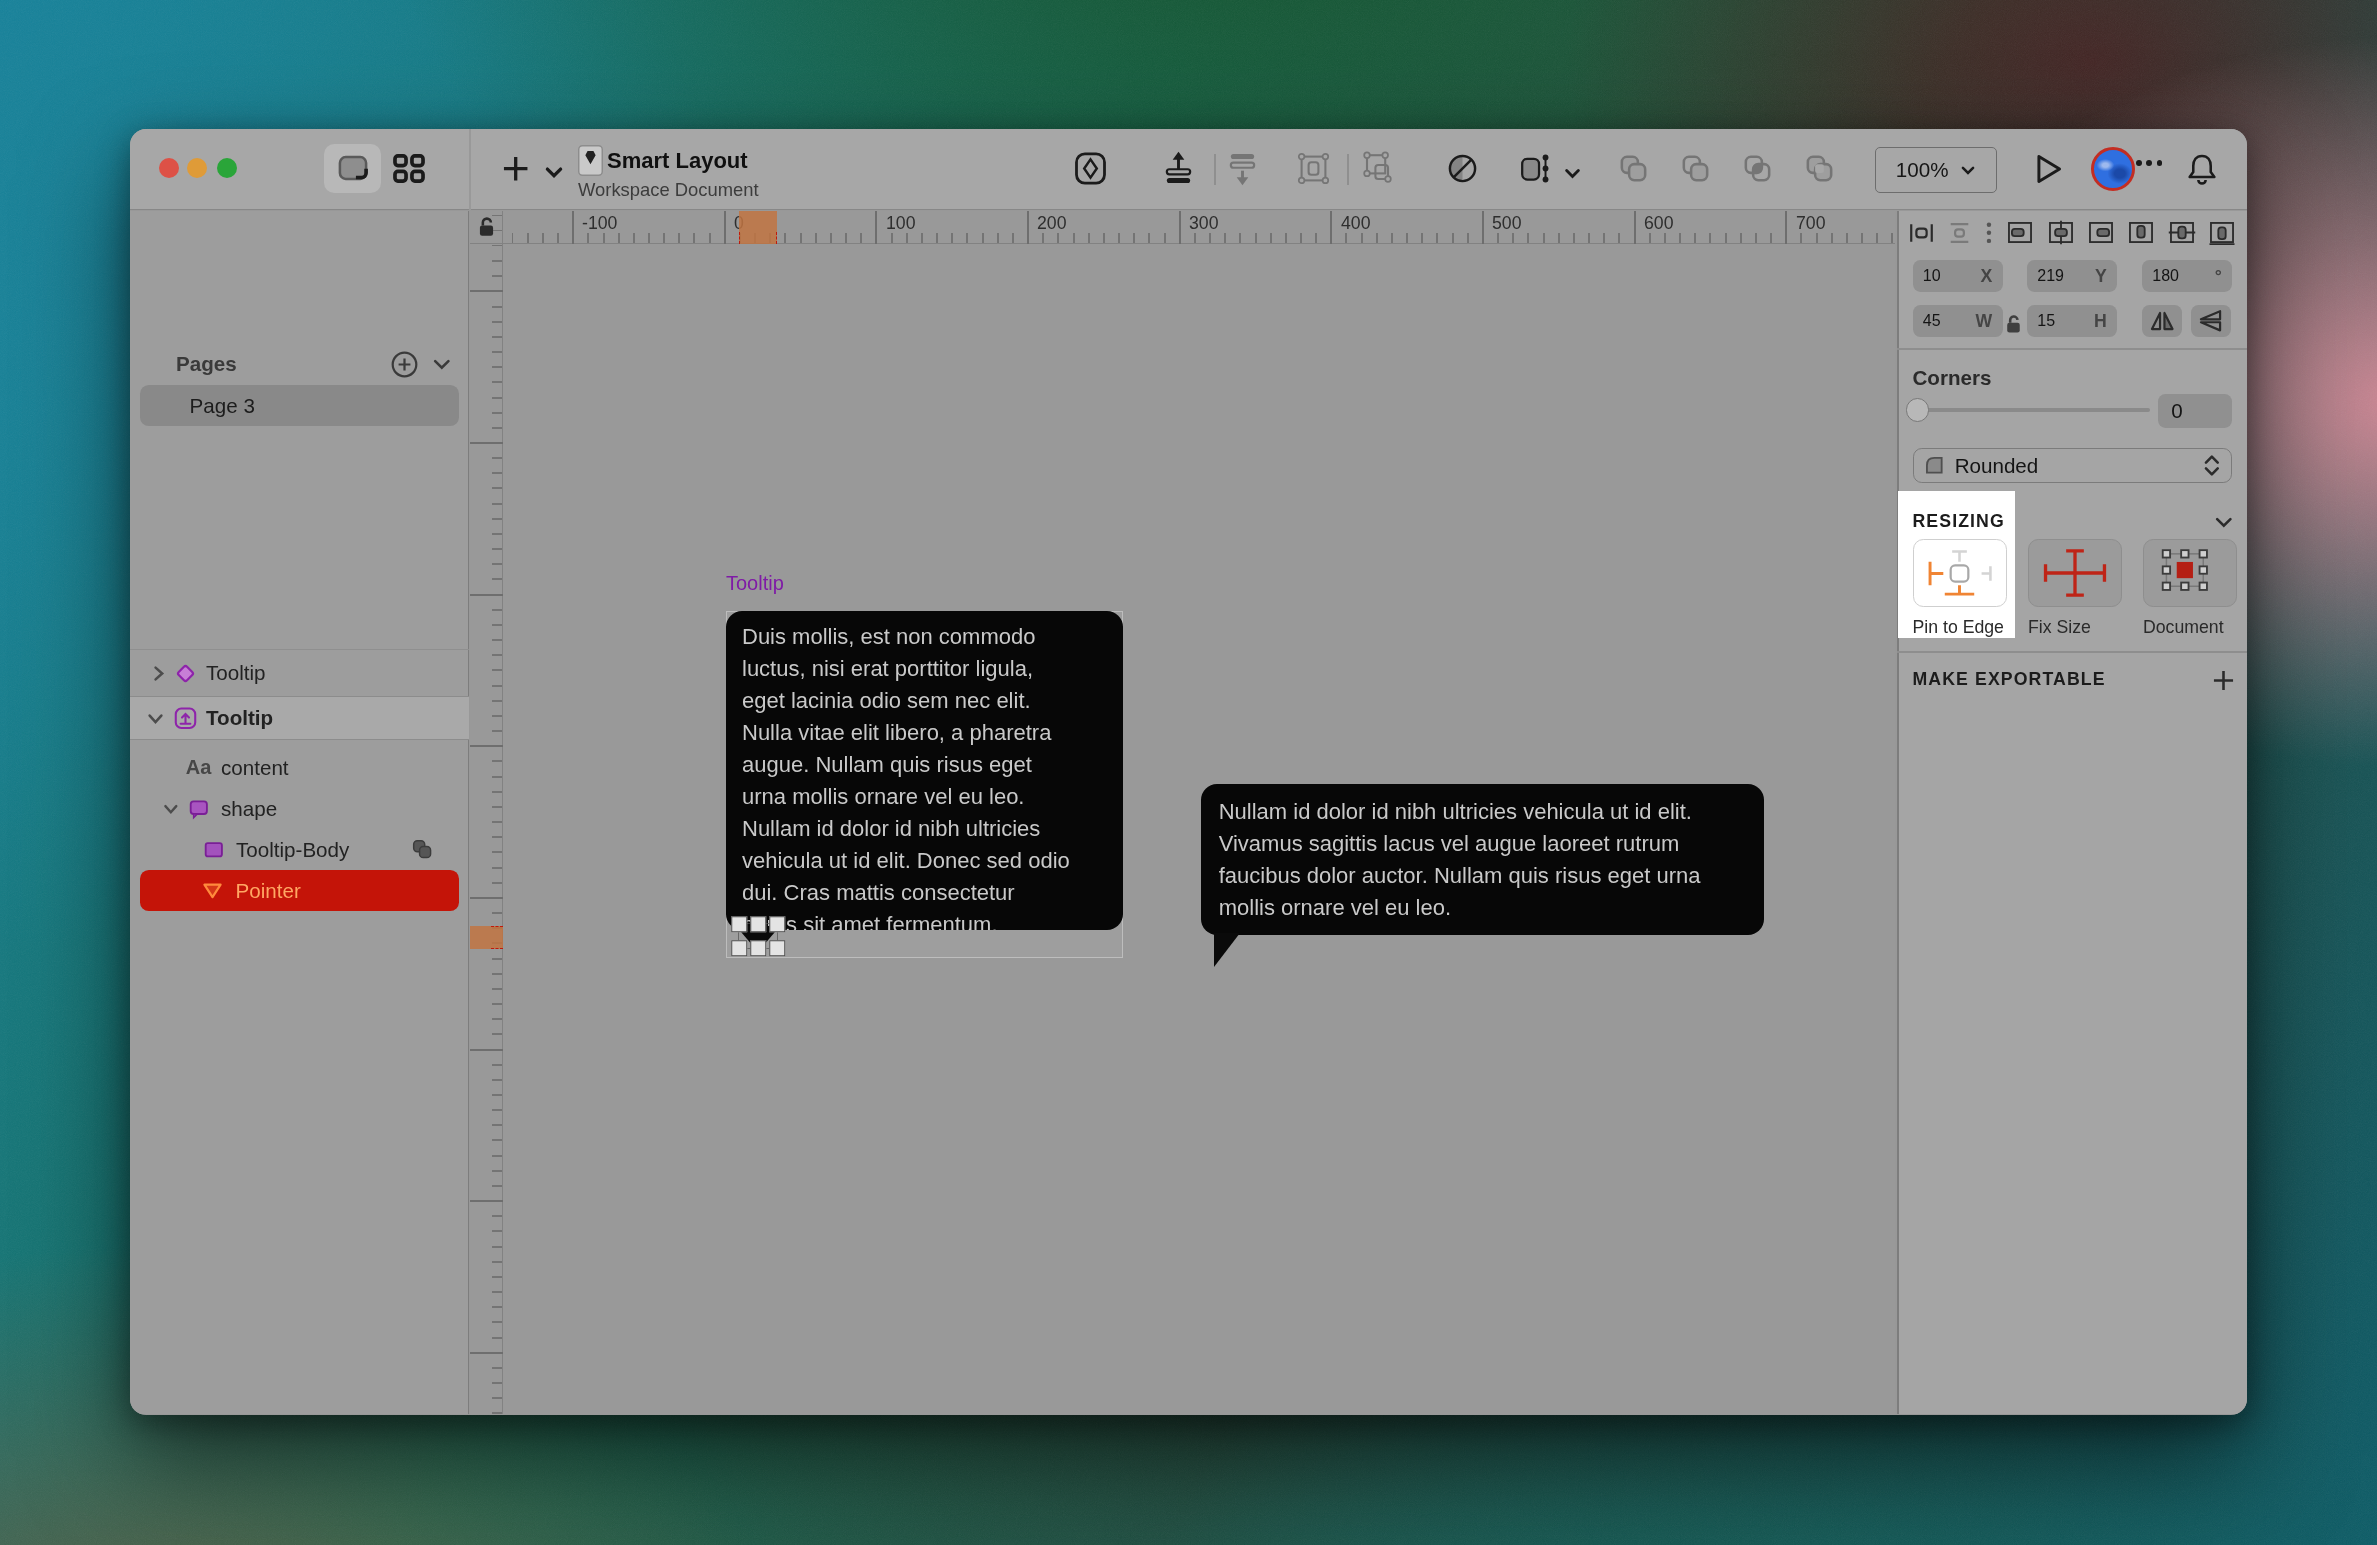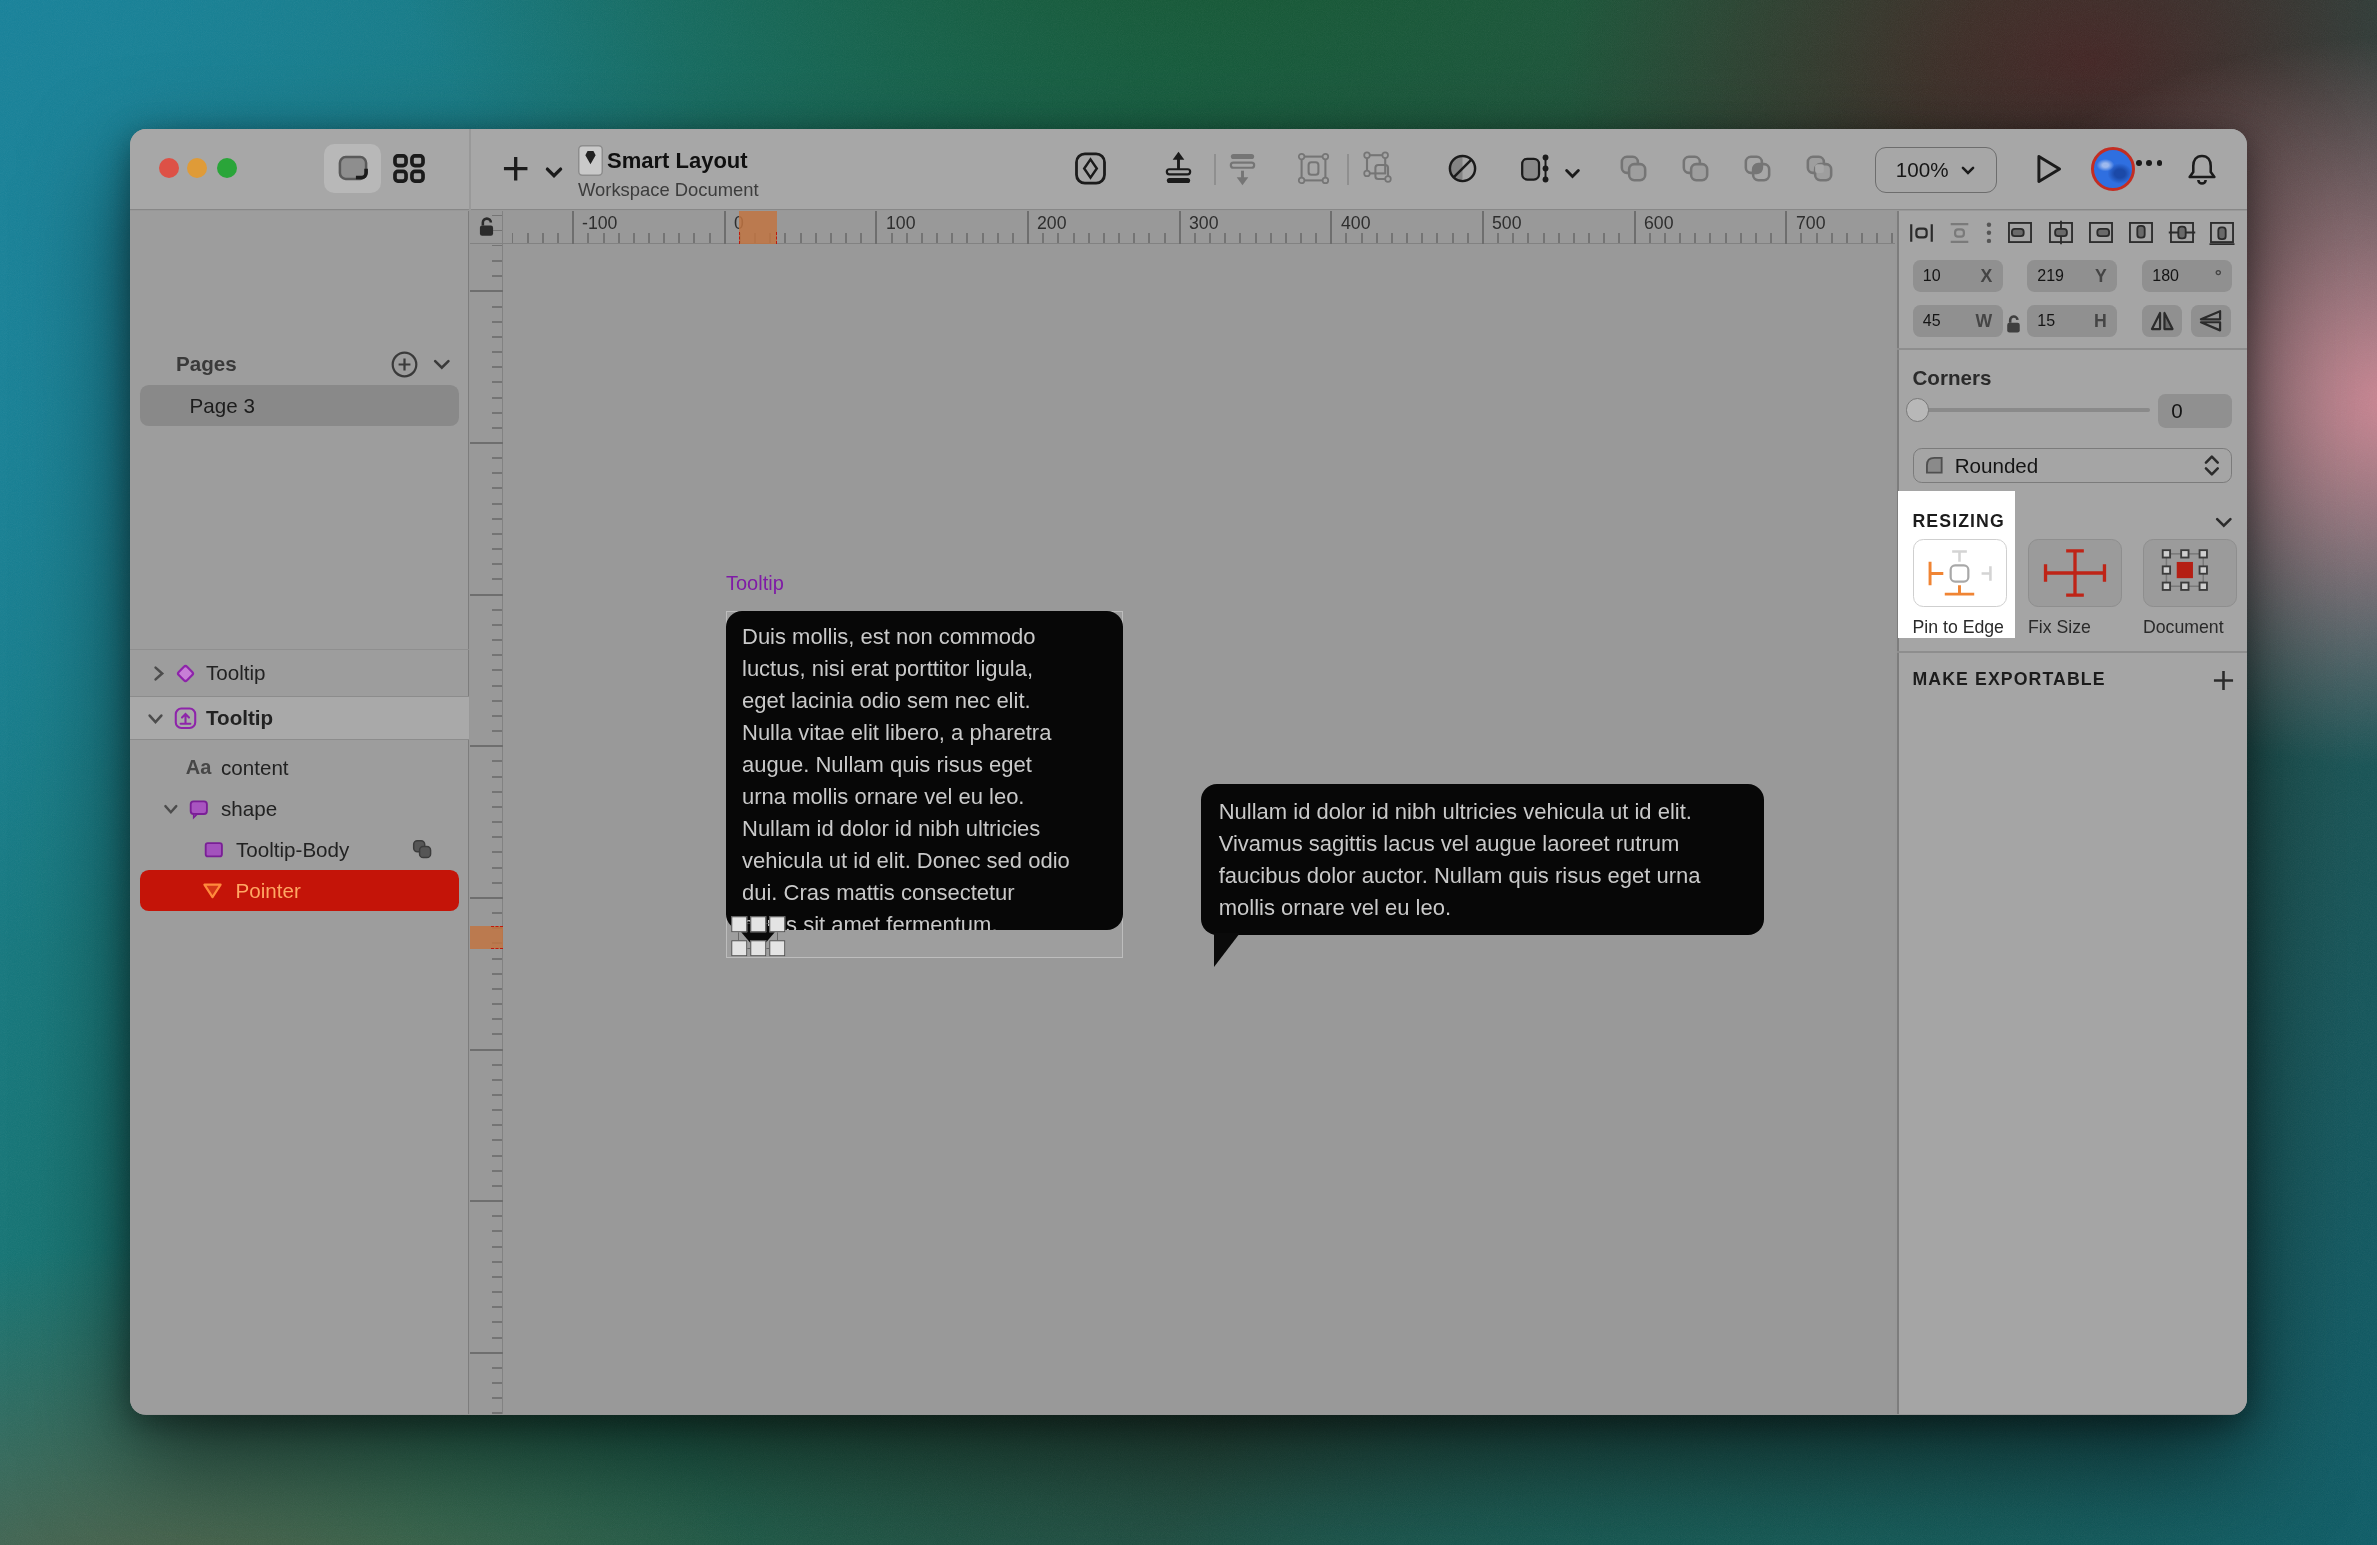--- a/index.html
+++ b/index.html
@@ -26,21 +26,21 @@
   .tl { position:absolute; top:29.4px; width:20px; height:20px; border-radius:50%; }
   .tl.r { left:29px; background:#dd5146; } .tl.o { left:57px; background:#df9b38; } .tl.g { left:87px; background:#2aa539; }
   .viewtoggle { position:absolute; left:194px; top:14.7px; width:110px; height:49px; display:flex; align-items:center; gap:10.3px; }
   .vt-pill { width:57px; height:49px; border-radius:10.3px; background:#b8b8b8; display:flex; align-items:center; justify-content:center; }
   .tbtn { display:flex; align-items:center; justify-content:center; width:35px; height:35px; color:#1d1d1d; }
   .dim { opacity:.35; }
   .doc-title { position:absolute; left:448px; top:16px; display:flex; flex-direction:column; }
   .doc-row { display:flex; align-items:center; gap:4px; }
   .doc-name { font-size:22px; font-weight:bold; color:#101010; }
   .doc-sub { font-size:18.4px; color:#3c3c3c; margin-top:2.9px; }
-  .zoombox { position:absolute; left:1745px; top:17.7px; width:122px; height:46px; border:1.8px solid #6d6d6d; border-radius:11px; display:flex; align-items:center; justify-content:center; gap:11.8px; font-size:20.6px; color:#161616; }
+  .zoombox { position:absolute; left:1745px; top:17.7px; width:122px; height:46px; border:1.8px solid #6d6d6d; border-radius:5px; display:flex; align-items:center; justify-content:center; gap:11.8px; font-size:20.6px; color:#161616; }
   .avatar { position:absolute; left:1961px; top:17.7px; width:44px; height:44px; border-radius:50%; background:#2f6fe0; border:3.7px solid #c32d22;
     background-image:radial-gradient(14.7px 10.3px at 30% 40%, #9db9ee 20%, transparent 60%), radial-gradient(17.7px 14.7px at 68% 62%, #1b49a8 30%, transparent 70%); }
 
   
   .sidebar { position:absolute; left:0; top:82px; width:339px; height:1203px; background:#9d9d9d; border-right:1.5px solid #7d7d7d; }
   .search { position:absolute; left:19px; top:-6.6px; width:300px; height:38px; margin-top:0; border:1.5px solid #8a8a8a; border-radius:8.8px; background:#979797; display:flex; align-items:center; padding:0 11.8px; gap:10.3px; top:-5.9px; }
   .search { top:-5.9px; } 
   .search-wrap { position:absolute; left:0; top:73px; width:339px; height:52px; }
   .search-ph { font-size:20px; color:#6e6e6e; }
   .pages-head { position:absolute; left:0; top:138px; width:339px; height:37px;text-decoration:underline; }

